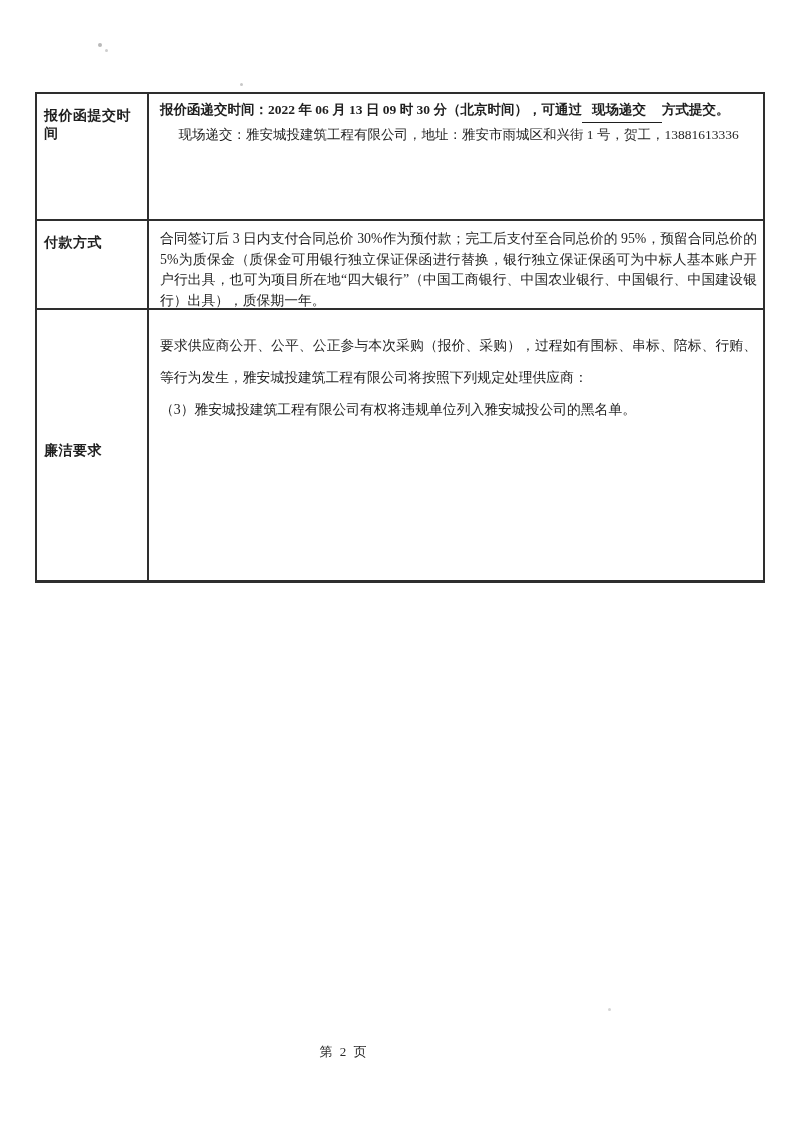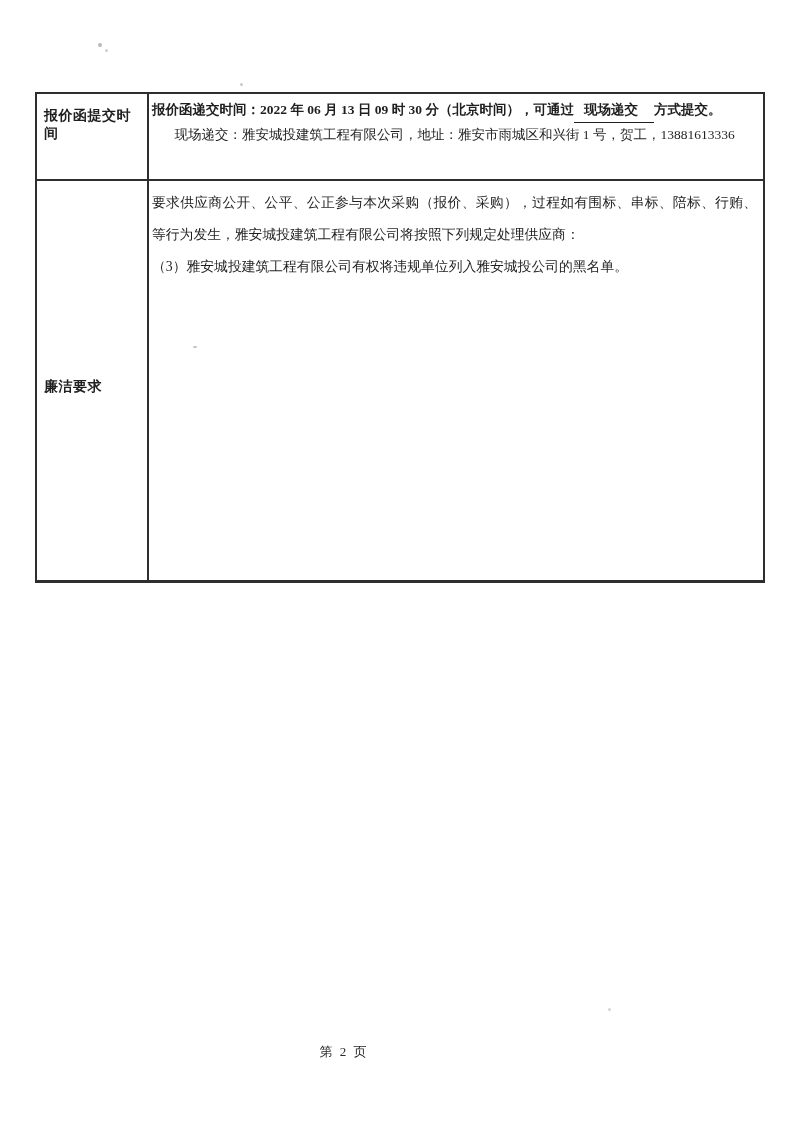--- a/index.html
+++ b/index.html
@@ -18,37 +18,37 @@
   .doc-table {
     position: absolute;
     left: 35px; top: 92px;
     width: 730px; height: 491px;
     border: 2px solid #2e2e2e;
     border-bottom-width: 3px;
     display: flex; flex-direction: column;
   }
   .t-row { display: flex; border-bottom: 2px solid #2e2e2e; }
   .t-row:last-child { border-bottom: none; flex: 1; }
-  .t-row-1 { height: 87px; }
+  .t-row-1 { height: 127px; }
   .t-row-2 { height: 89px; }
   .cell-label {
     flex: 0 0 112px; width: 112px;
     border-right: 2px solid #2e2e2e;
     font-weight: bold;
     font-size: 14px;
     padding: 13px 2px 0 7px;
     letter-spacing: 0.5px;
   }
   .cell-label.centered {
     display: flex; align-items: center;
     padding-top: 12px;
   }
   .cell-content {
     flex: 1;
-    padding: 5px 6px 0 3px;
+    padding: 5px 6px 0 11px;
     font-size: 14px;
     overflow: hidden;
   }
   .row1-line1 {
     font-weight: bold;
     line-height: 22px;
     white-space: nowrap;
     font-size: 13.5px;
   }
   .row1-line2 {
@@ -60,21 +60,21 @@
     display: inline-block;
     border-bottom: 1.5px solid #1f1f1f;
     padding: 0 16px 1px 10px;
   }
   .row2-text {
     line-height: 20.5px;
     padding-top: 3px;
     text-align: justify;
     font-size: 13.8px;
   }
-  .row3-content { padding-top: 6px; }
+  .row3-content { padding-top: 6px; margin-top: 14px; }
   .row3-content p {
     line-height: 32px;
     text-align: justify;
     font-size: 13.8px;
   }
   .footer {
     position: absolute;
     left: 0; top: 1043px; width: 688px;
     text-align: center;
     font-size: 13px;
@@ -108,20 +108,26 @@
     <div class="t-row t-row-1">
       <div class="cell-label">报价函提交时间</div>
       <div class="cell-content">
         <div class="row1-line1">
           <span>报价函递交时间：2022 年 06 月 13 日  09 时 30 分（北京时间），可通过</span><span class="u-seg">现场递交</span><span>方式提交。</span>
         </div>
         <div class="row1-line2">现场递交：雅安城投建筑工程有限公司，地址：雅安市雨城区和兴街 1 号，贺工，13881613336</div>
       </div>
     </div>
 
+    <div class="t-row t-row-2">
+      <div class="cell-label">付款方式</div>
+      <div class="cell-content">
+        <div class="row2-text">合同签订后 3 日内支付合同总价 30%作为预付款；完工后支付至合同总价的 95%，预留合同总价的 5%为质保金（质保金可用银行独立保证保函进行替换，银行独立保证保函可为中标人基本账户开户行出具，也可为项目所在地“四大银行”（中国工商银行、中国农业银行、中国银行、中国建设银行）出具），质保期一年。</div>
+      </div>
+    </div>
 
     <div class="t-row t-row-3">
       <div class="cell-label centered">廉洁要求</div>
       <div class="cell-content row3-content">
         <p>要求供应商公开、公平、公正参与本次采购（报价、采购），过程如有围标、串标、陪标、行贿、等行为发生，雅安城投建筑工程有限公司将按照下列规定处理供应商：</p>
         <p>（3）雅安城投建筑工程有限公司有权将违规单位列入雅安城投公司的黑名单。</p>
       </div>
     </div>
 
   </div>

